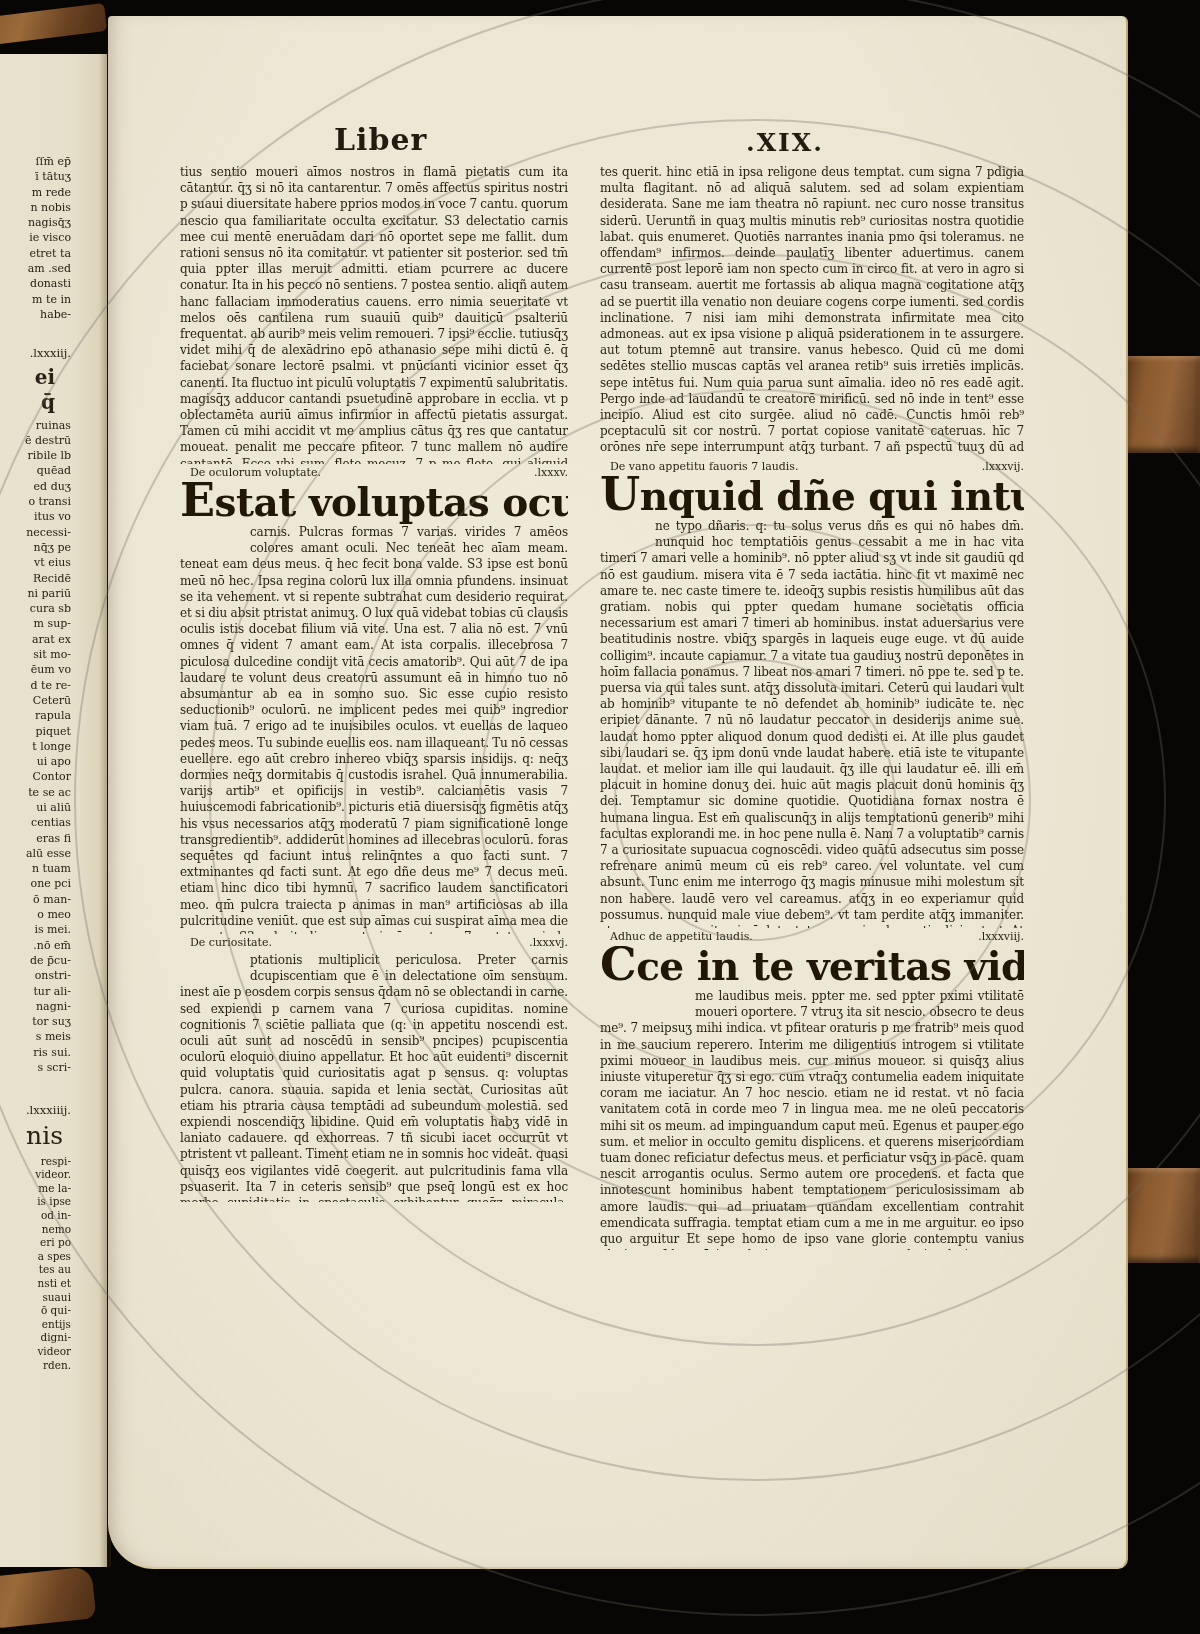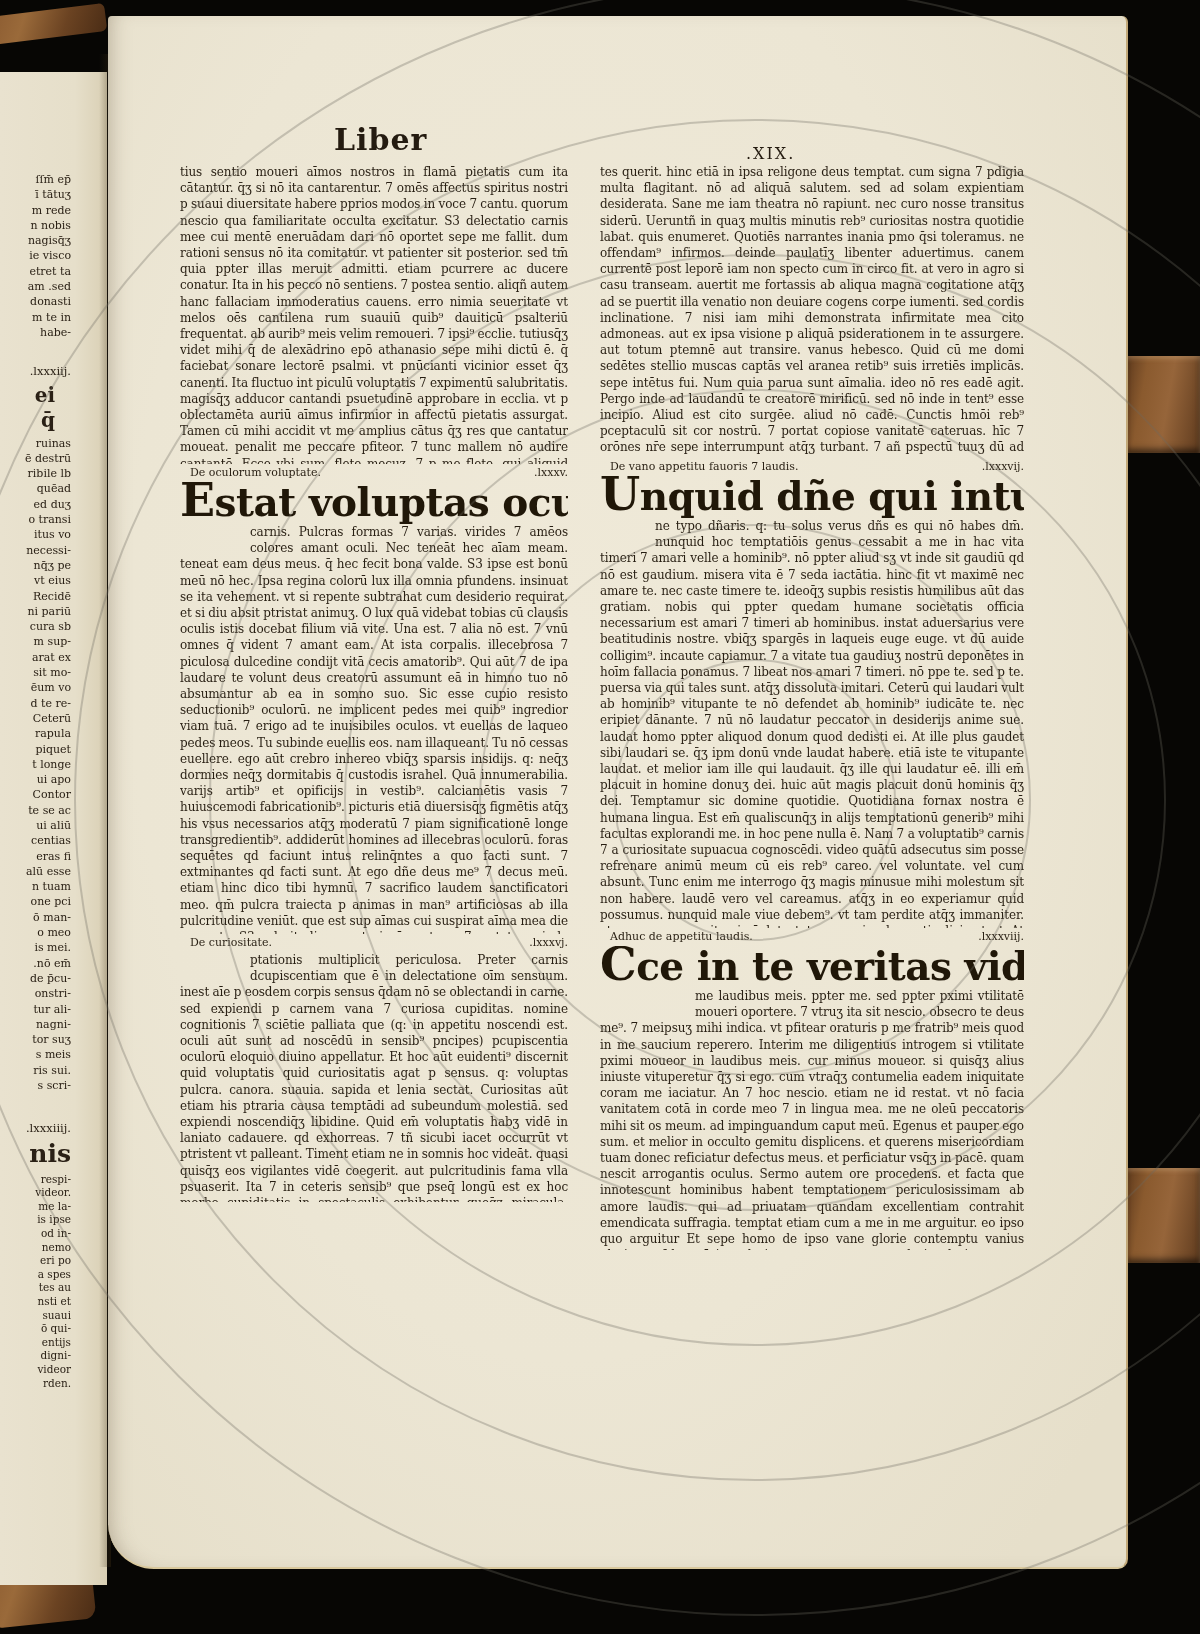--- a/index.html
+++ b/index.html
@@ -8,42 +8,42 @@
 
   
   .leather{position:absolute;background:linear-gradient(115deg,#8a5a30 0%,#9a6a3a 30%,#6b4322 65%,#4a2c15 100%);}
   #leather-top-left{left:-12px;top:10px;width:118px;height:28px;transform:rotate(-7deg);border-radius:6px;}
   #leather-bottom-left{left:-18px;top:1572px;width:112px;height:52px;transform:rotate(-6deg);border-radius:10px 18px 12px 20px;}
   .strap{position:absolute;left:1126px;width:74px;background:linear-gradient(100deg,#5e3a1d 0%,#8a5a2e 25%,#96653a 55%,#5f3b1e 100%);box-shadow:inset 0 3px 4px rgba(255,220,170,.25), inset 0 -4px 6px rgba(0,0,0,.55);}
   #strap-upper{top:356px;height:97px;}
   #strap-lower{top:1168px;height:95px;}
 
   
-  #facing-strip{position:absolute;left:0;top:72px;width:107px;height:1513px;
+  #facing-strip{position:absolute;left:0;top:54px;width:107px;height:1513px;
     background:linear-gradient(to right,#e9e2cf 0%,#e6dfca 70%,#d9cfb4 100%);}
   #gutter-shadow{position:absolute;left:99px;top:54px;width:12px;height:1513px;
     background:linear-gradient(to right,rgba(60,45,20,0) 0%,rgba(60,45,20,.38) 100%);}
   #strip-text{position:absolute;right:36px;top:100px;width:62px;text-align:right;
     color:#2a2015;font-size:11px;line-height:15.3px;}
   .frag{white-space:nowrap;}
   .frag-num{margin-top:24px;margin-bottom:2px;font-size:11.5px;}
   .frag-big{font-size:20px;font-weight:bold;line-height:25px;margin:3px 16px;}
-  .frag-big2{font-size:25px;font-weight:bold;line-height:28px;margin:3px 0 5px;}
+  .frag-big2{font-size:25px;font-weight:normal;line-height:28px;margin:3px 8px 5px;}
   .frag-sm{font-size:10.5px;line-height:13.6px;white-space:nowrap;}
   .frag-gap{height:4px;}
 
   
   #page{position:absolute;left:108px;top:16px;width:1018px;height:1551px;
     background:radial-gradient(ellipse at 45% 40%, #efe9d8 0%, #ece6d4 55%, #e6dfca 90%);
     border-right:2px solid #c2a878;border-bottom:2px solid #d9c89c;
     border-radius:4px 6px 10px 46px;
     box-shadow:inset 14px 0 22px -14px rgba(70,50,25,.35);}
 
   #running-title-left{position:absolute;left:226px;top:106px;font-size:30px;font-weight:bold;color:#241b10;letter-spacing:1px;}
-  #running-title-right{position:absolute;left:638px;top:128px;font-size:16px;font-weight:normal;color:#241b10;letter-spacing:2px;}
+  #running-title-right{position:absolute;left:638px;top:112px;font-size:25px;font-weight:bold;color:#241b10;letter-spacing:2px;}
 
   .col{position:absolute;top:148px;color:#271e12;}
   #col-left{left:72px;width:388px;}
   #col-right{left:492px;width:424px;}
 
   .p-body{font-size:12px;line-height:16.2px;text-align:justify;overflow:hidden;
     letter-spacing:-0.1px;word-spacing:-0.5px;}
   .lead-spacer{float:left;height:32px;}
   .rubric{display:flex;justify-content:space-between;font-size:11px;line-height:18px;height:18px;overflow:hidden;padding-left:10px;}
   .chap-head{font-size:39px;line-height:36px;font-weight:bold;height:42px;overflow:hidden;

